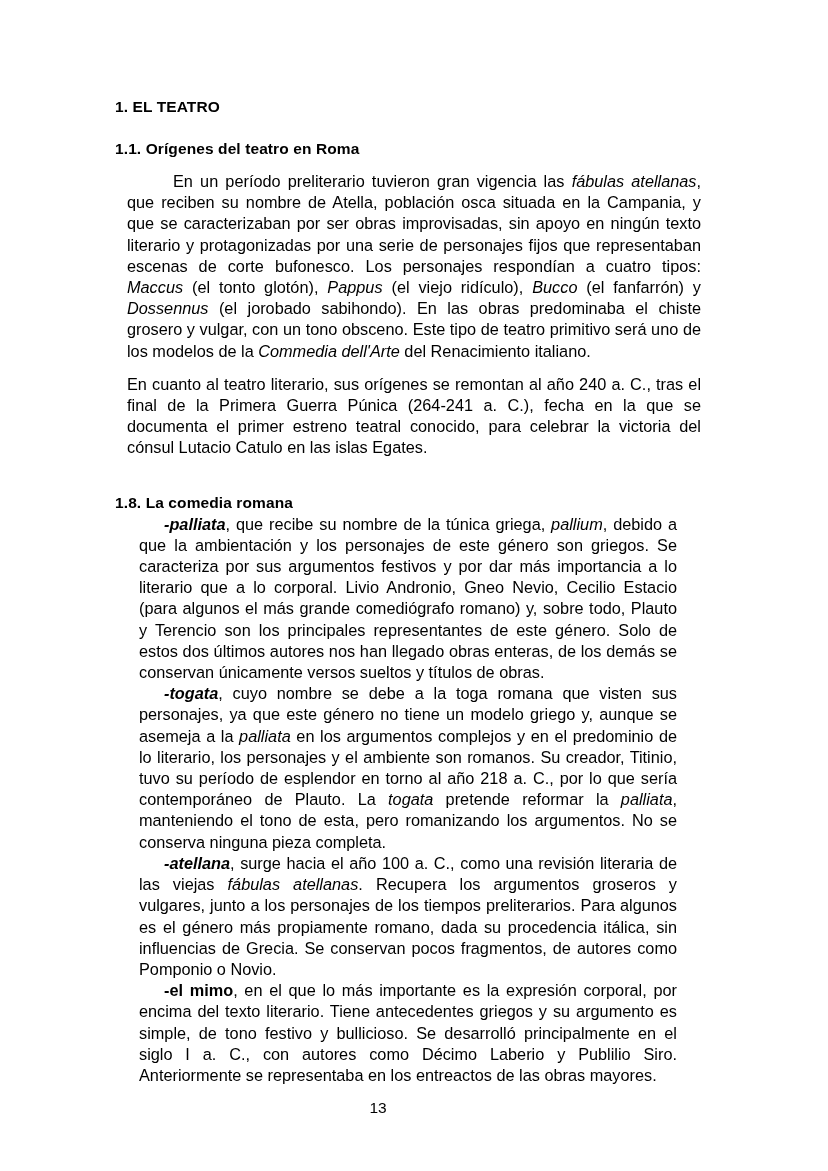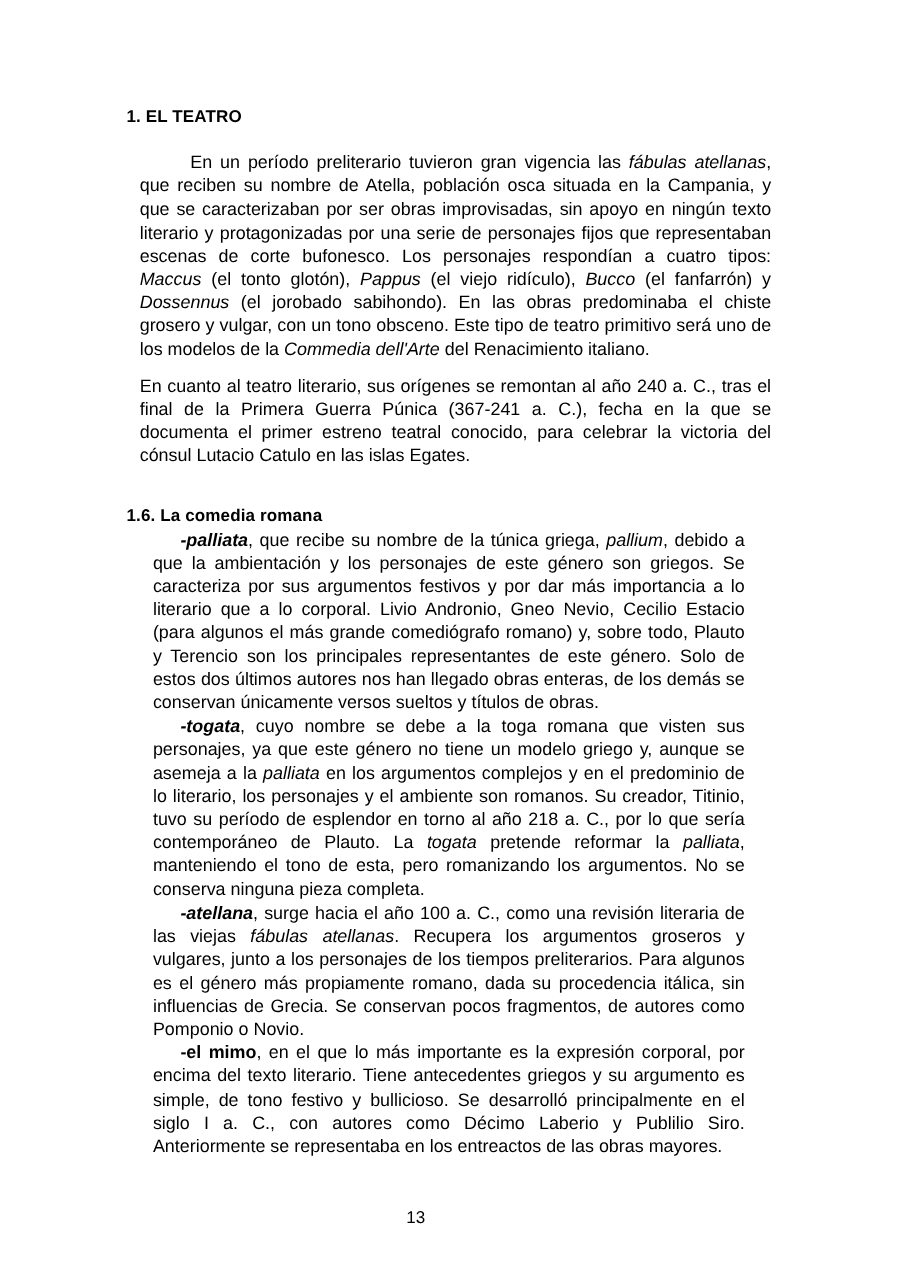--- a/index.html
+++ b/index.html
@@ -78,29 +78,30 @@
 </style>
 </head>
 <body>
 
 <div class="page">
 
   <div class="content">
 
     <h1 class="doc-h">1. EL TEATRO</h1>
 
+    <h2 class="doc-h2">1.1. Orígenes del teatro en Roma</h2>
 
     <p class="body indent"><span>En un período preliterario tuvieron gran vigencia las </span><i>fábulas atellanas</i><span>, que reciben su nombre de Atella, población osca situada en la Campania, y que se caracterizaban por ser obras improvisadas, sin apoyo en ningún texto literario y protagonizadas por una serie de personajes fijos que representaban escenas de corte bufonesco. Los personajes respondían a cuatro tipos: </span><i>Maccus</i><span> (el tonto glotón), </span><i>Pappus</i><span> (el viejo ridículo), </span><i>Bucco</i><span> (el fanfarrón) y </span><i>Dossennus</i><span> (el jorobado sabihondo). En las obras predominaba el chiste grosero y vulgar, con un tono obsceno. Este tipo de teatro primitivo será uno de los modelos de la </span><i>Commedia dell'Arte</i><span> del Renacimiento italiano.</span></p>
 
-    <p class="body">En cuanto al teatro literario, sus orígenes se remontan al año 240 a. C., tras el final de la Primera Guerra Púnica (367-241 a. C.), fecha en la que se documenta el primer estreno teatral conocido, para celebrar la victoria del cónsul Lutacio Catulo en las islas Egates.</p>
+    <p class="body">En cuanto al teatro literario, sus orígenes se remontan al año 240 a. C., tras el final de la Primera Guerra Púnica (264-241 a. C.), fecha en la que se documenta el primer estreno teatral conocido, para celebrar la victoria del cónsul Lutacio Catulo en las islas Egates.</p>
 
 
     <div class="sec-gap"></div>
 
-    <h2 class="doc-h2">1.6. La comedia romana</h2>
+    <h2 class="doc-h2">1.8. La comedia romana</h2>
 
 
     <div class="sublist">
 
       <p class="subitem"><span class="bi">-palliata</span><span>, que recibe su nombre de la túnica griega, </span><i>pallium</i><span>, debido a que la ambientación y los personajes de este género son griegos. Se caracteriza por sus argumentos festivos y por dar más importancia a lo literario que a lo corporal. Livio Andronio, Gneo Nevio, Cecilio Estacio (para algunos el más grande comediógrafo romano) y, sobre todo, Plauto y Terencio son los principales representantes de este género. Solo de estos dos últimos autores nos han llegado obras enteras, de los demás se conservan únicamente versos sueltos y títulos de obras.</span></p>
 
       <p class="subitem"><span class="bi">-togata</span><span>, cuyo nombre se debe a la toga romana que visten sus personajes, ya que este género no tiene un modelo griego y, aunque se asemeja a la </span><i>palliata</i><span> en los argumentos complejos y en el predominio de lo literario, los personajes y el ambiente son romanos. Su creador, Titinio, tuvo su período de esplendor en torno al año 218 a. C., por lo que sería contemporáneo de Plauto. La </span><i>togata</i><span> pretende reformar la </span><i>palliata</i><span>, manteniendo el tono de esta, pero romanizando los argumentos. No se conserva ninguna pieza completa.</span></p>
 
       <p class="subitem"><span class="bi">-atellana</span><span>, surge hacia el año 100 a. C., como una revisión literaria de las viejas </span><i>fábulas atellanas</i><span>. Recupera los argumentos groseros y vulgares, junto a los personajes de los tiempos preliterarios. Para algunos es el género más propiamente romano, dada su procedencia itálica, sin influencias de Grecia. Se conservan pocos fragmentos, de autores como Pomponio o Novio.</span></p>
 

